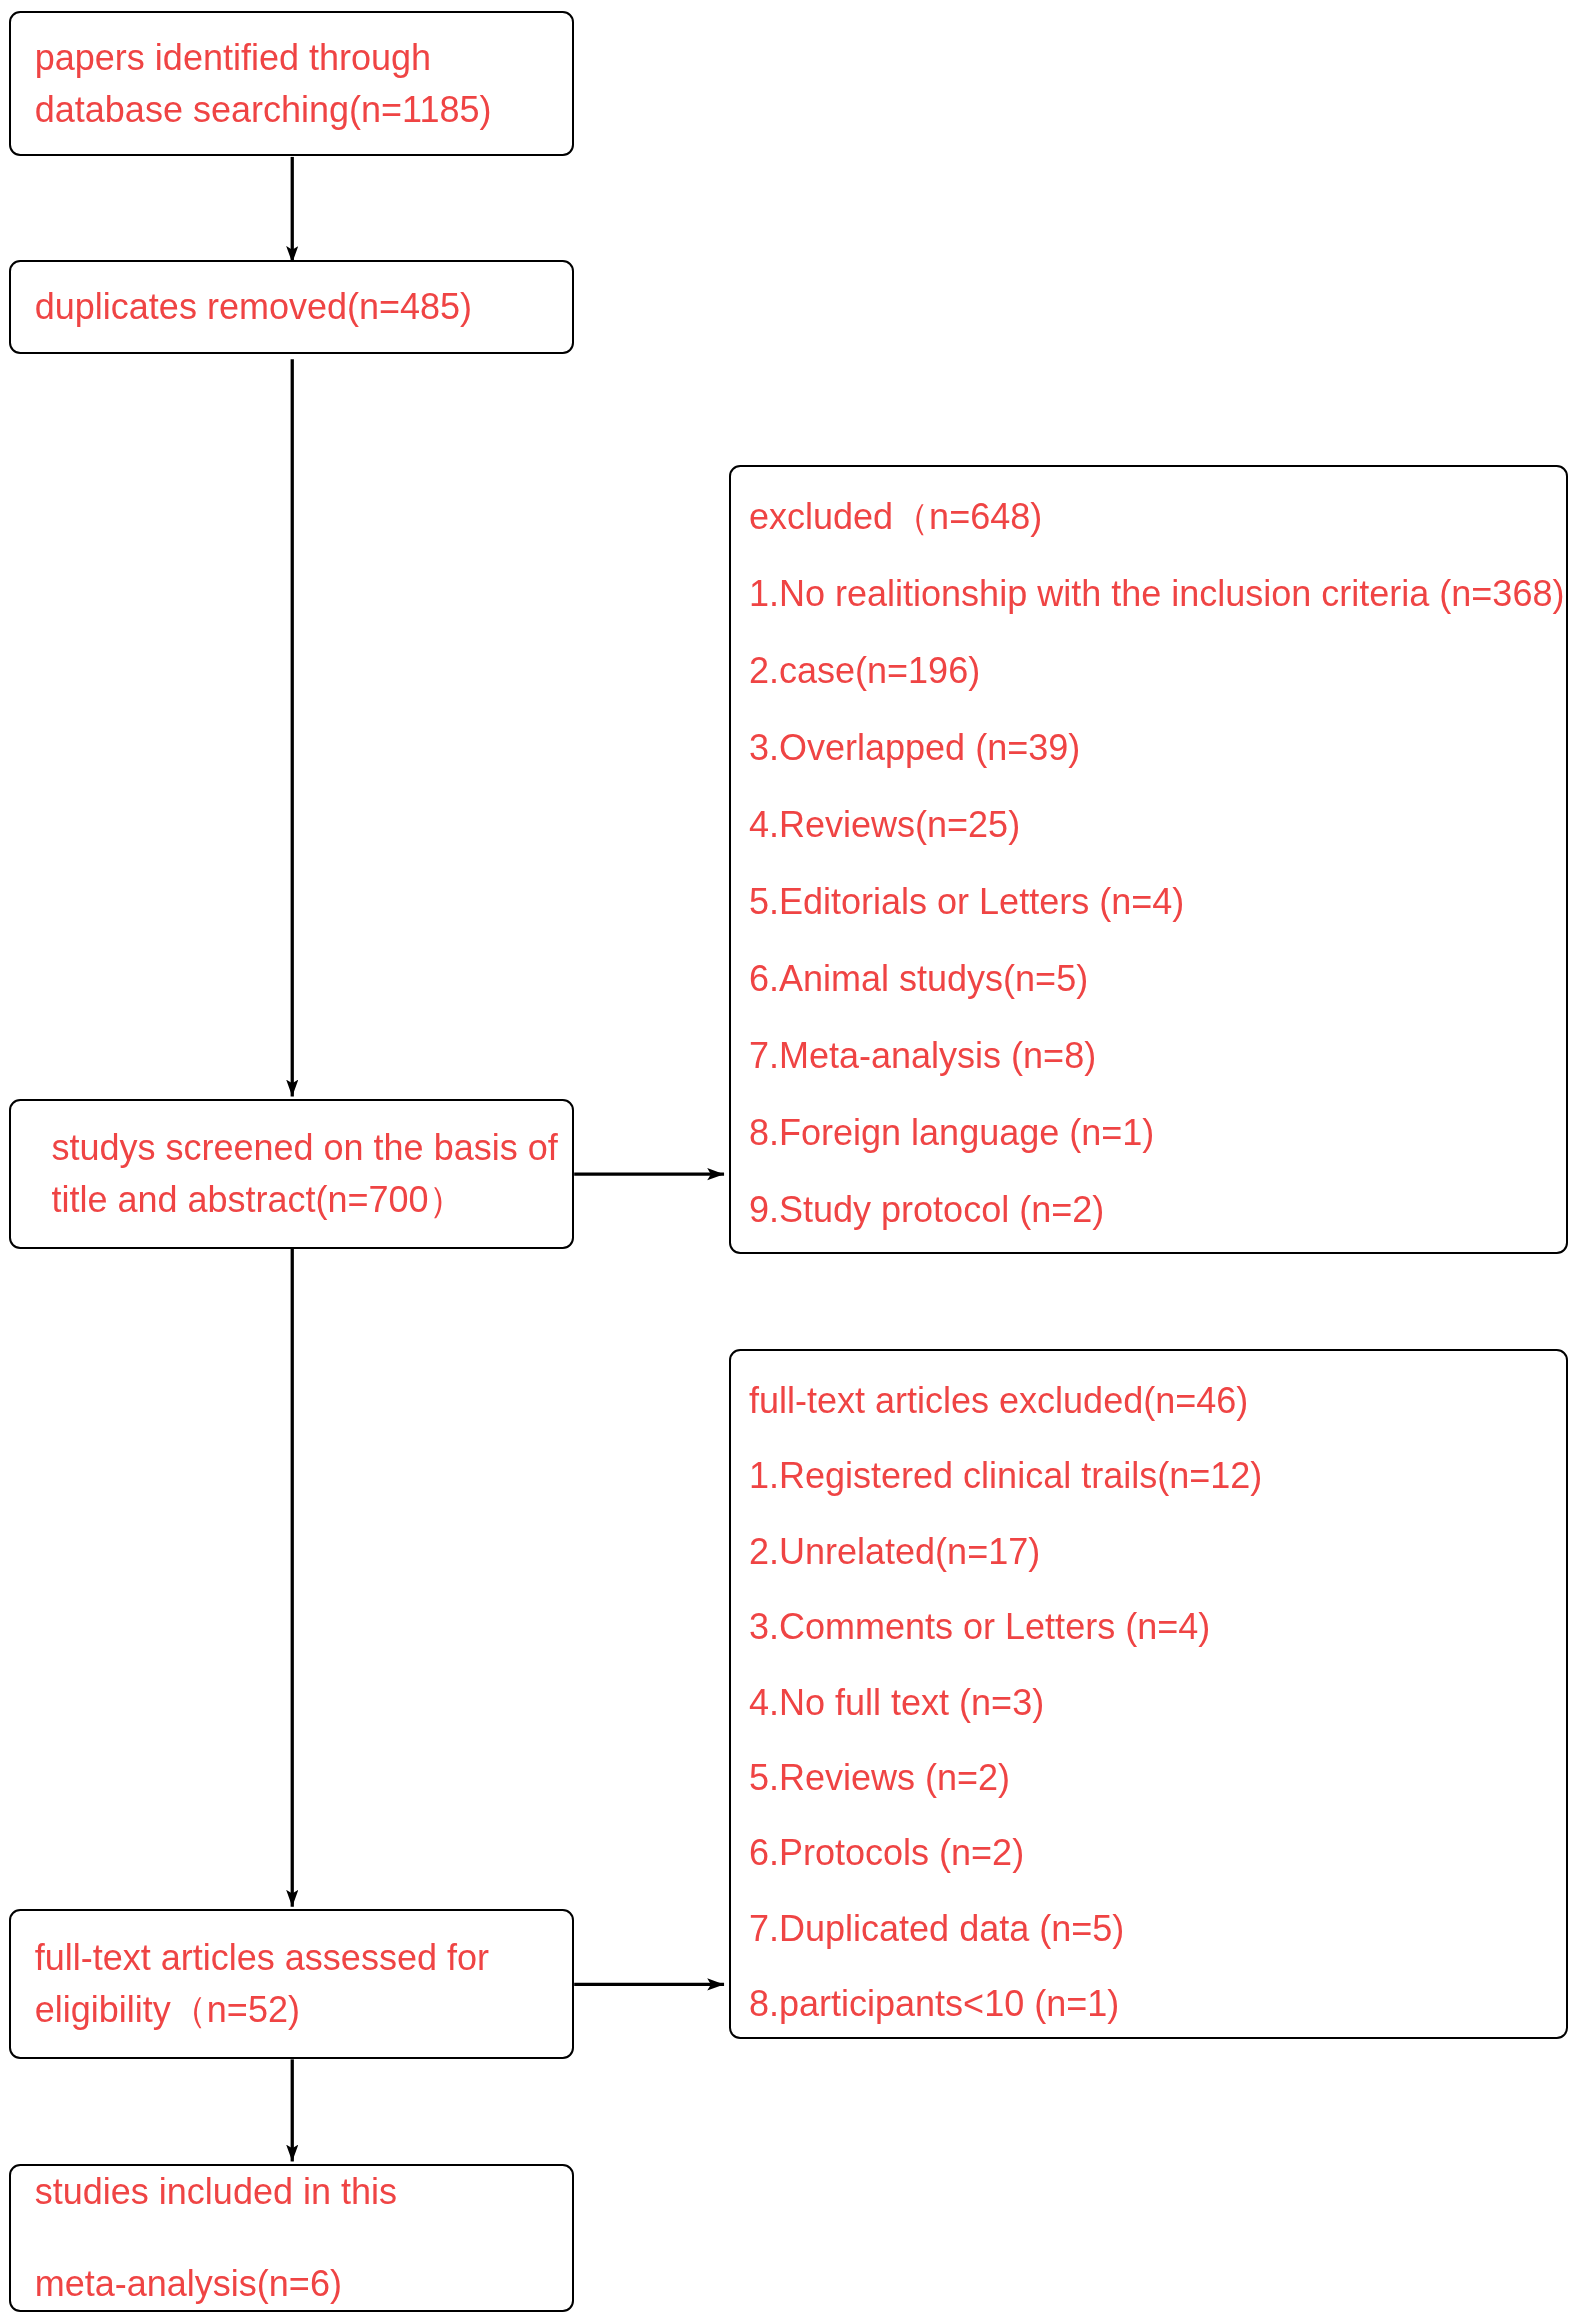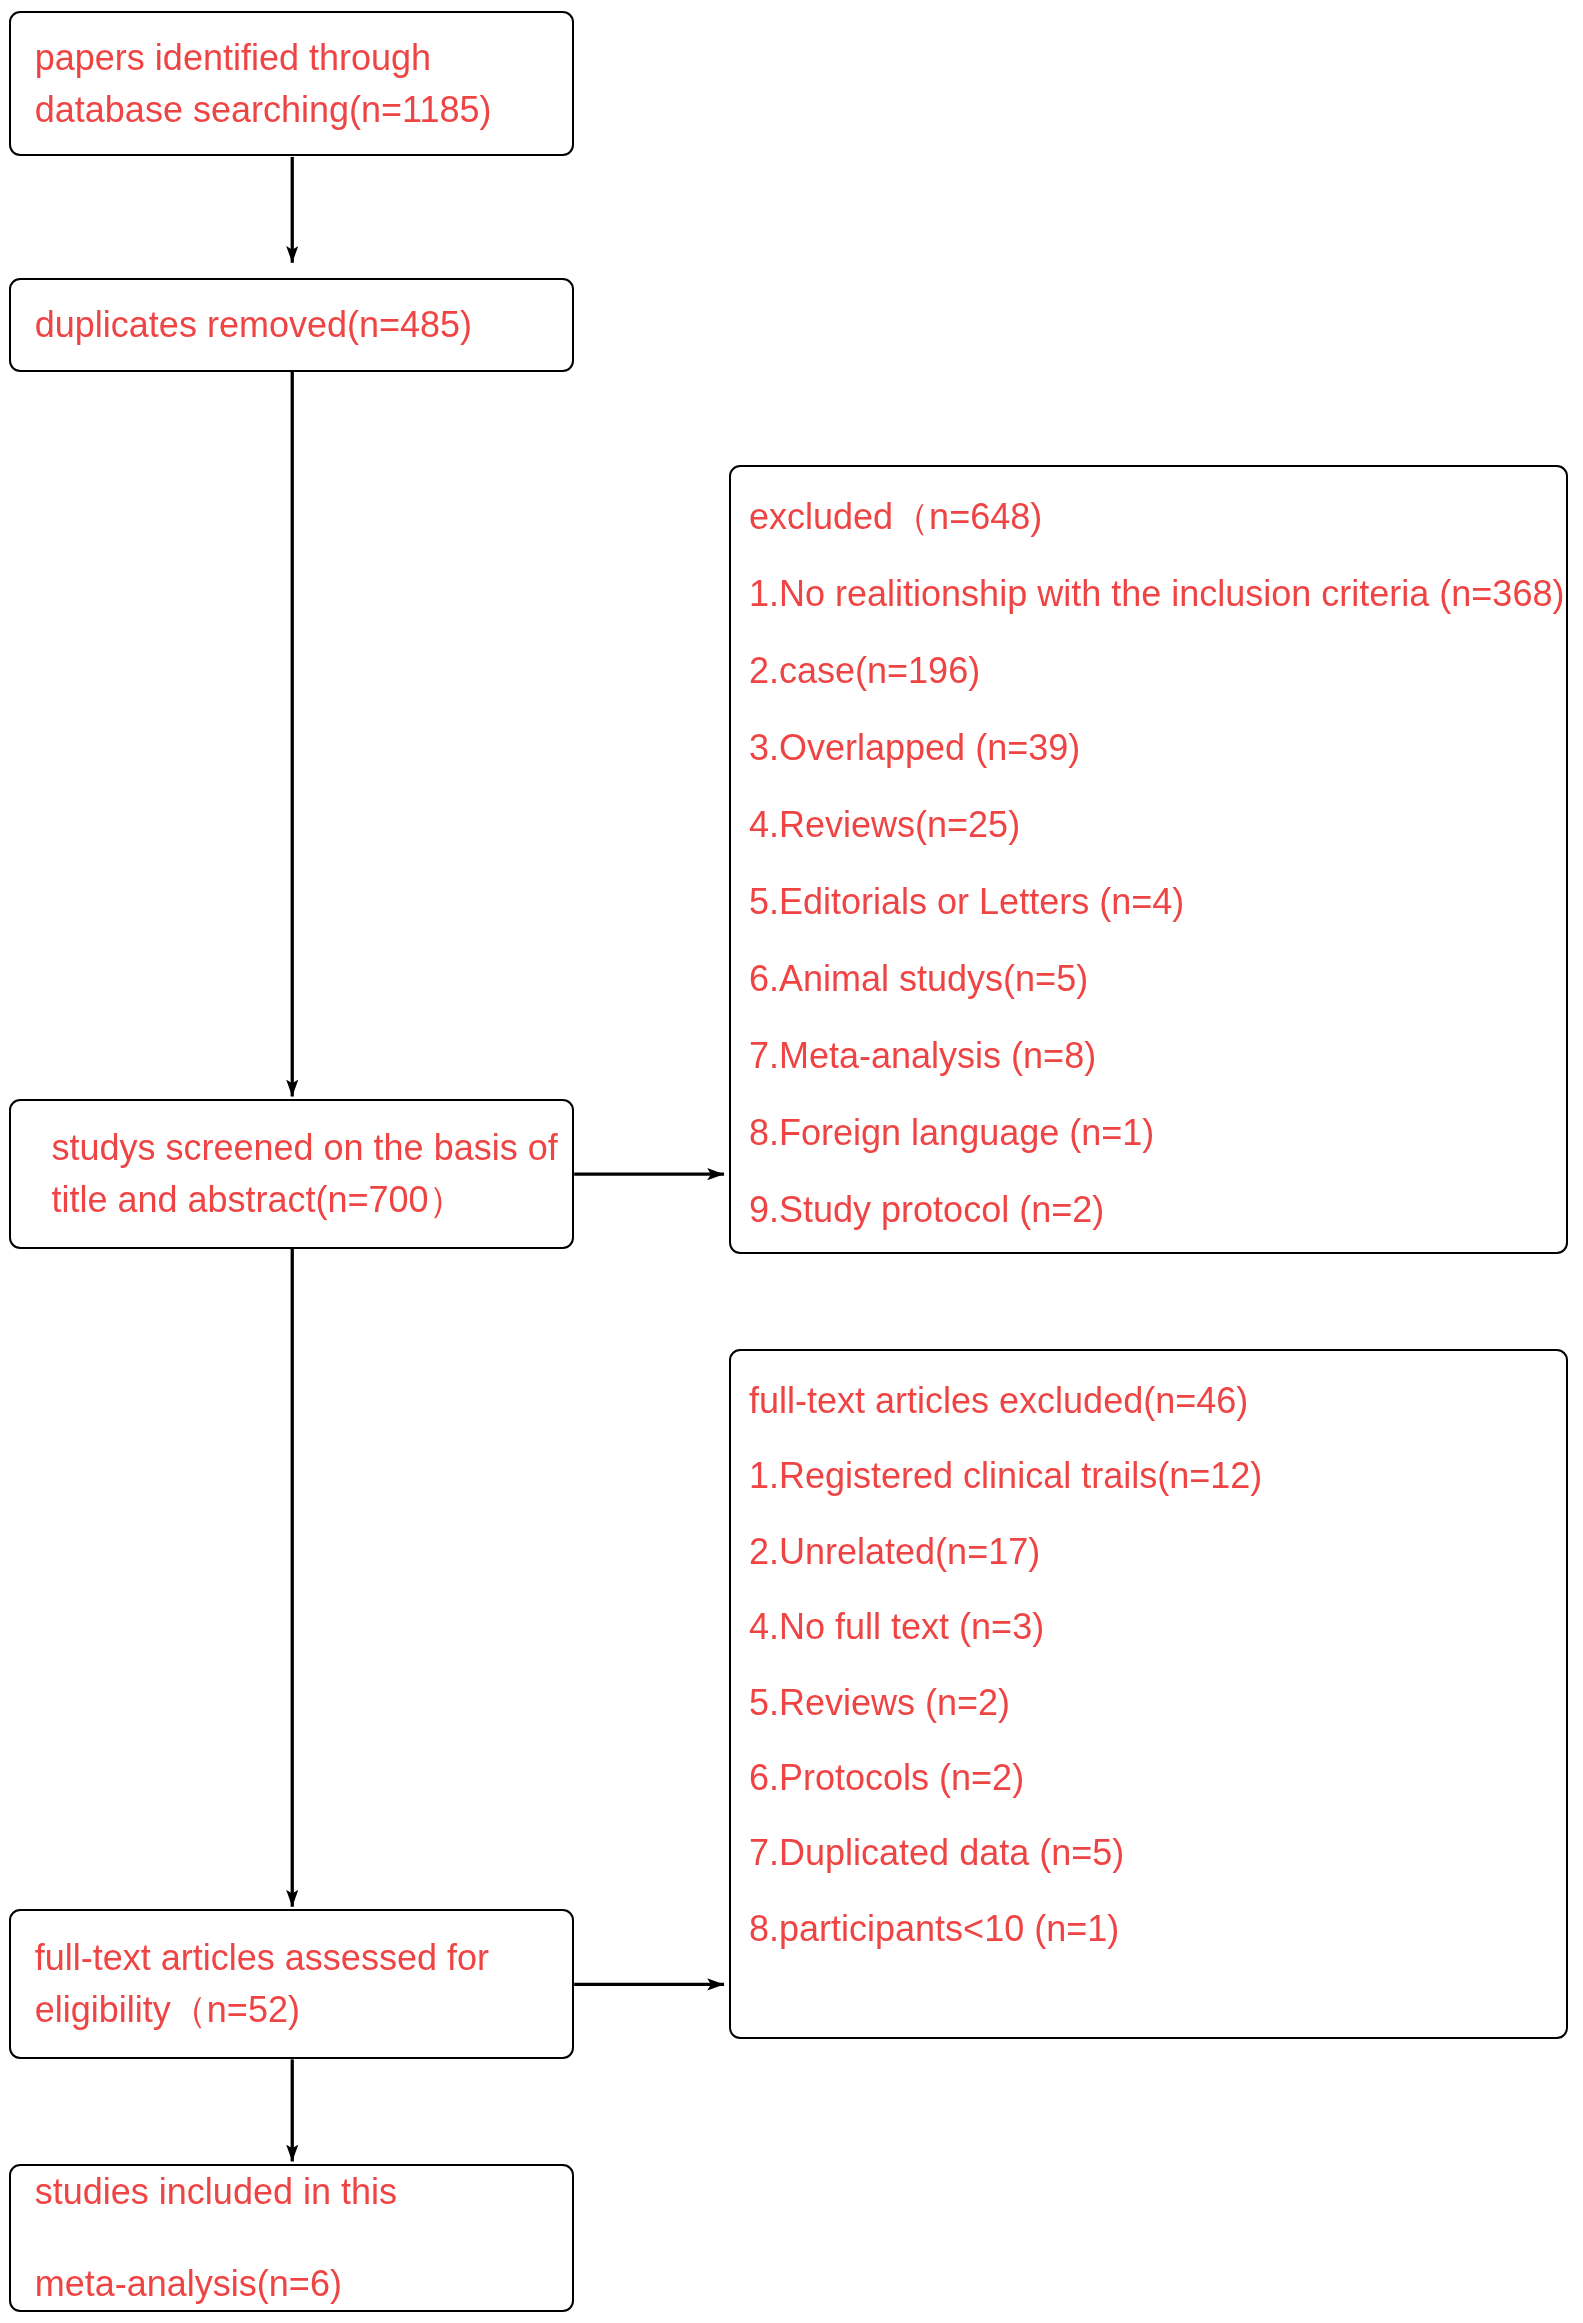--- a/index.html
+++ b/index.html
@@ -51,21 +51,21 @@
   .side-box.gap25 .line { margin-bottom: 23.4px; }
   #arrows {
     position: absolute;
     left: 0;
     top: 0;
     width: 1583px;
     height: 2324px;
     pointer-events: none;
   }
   #box-identification { top: 11.2px;   height: 145px; }
-  #box-duplicates     { top: 278px;  height: 94px; }
+  #box-duplicates     { top: 260px;  height: 94px; }
   #box-screening      { top: 1099px; height: 150px; padding-left: 40px; }
   #box-eligibility    { top: 1909px; height: 150px; }
   #box-included       { top: 2164px; height: 148px; gap: 40px; }
   #box-excluded-screening { top: 465px;  height: 789px; }
   #box-excluded-fulltext  { top: 1349px; height: 690px; }
 </style>
 </head>
 <body>
 
 <div id="canvas">
@@ -118,20 +118,21 @@
     <div class="line">6.Animal studys(n=5)</div>
     <div class="line">7.Meta-analysis (n=8)</div>
     <div class="line">8.Foreign language (n=1)</div>
     <div class="line">9.Study protocol (n=2)</div>
   </div>
 
   <div class="box side-box gap25" id="box-excluded-fulltext">
     <div class="line">full-text articles excluded(n=46)</div>
     <div class="line">1.Registered clinical trails(n=12)</div>
     <div class="line">2.Unrelated(n=17)</div>
+    <div class="line">3.Comments or Letters (n=4)</div>
     <div class="line">4.No full text (n=3)</div>
     <div class="line">5.Reviews (n=2)</div>
     <div class="line">6.Protocols (n=2)</div>
     <div class="line">7.Duplicated data (n=5)</div>
     <div class="line">8.participants&lt;10 (n=1)</div>
   </div>
 
 </div>
 
 

